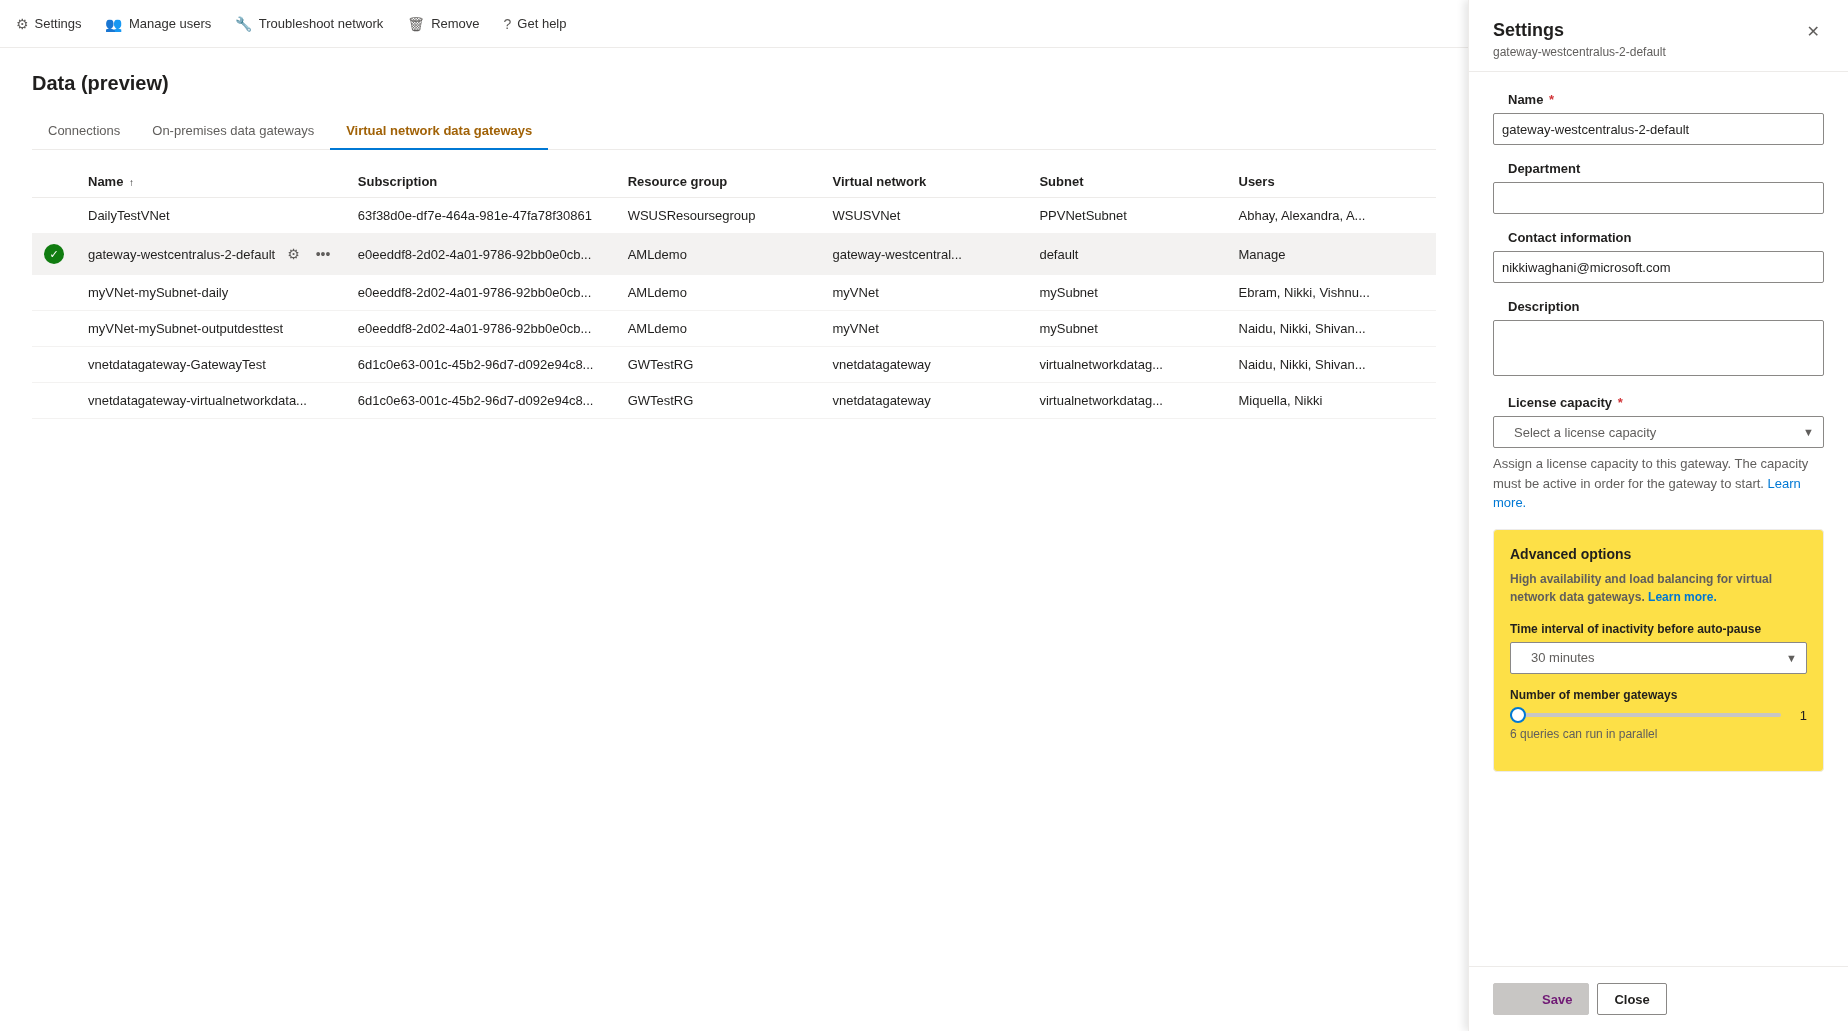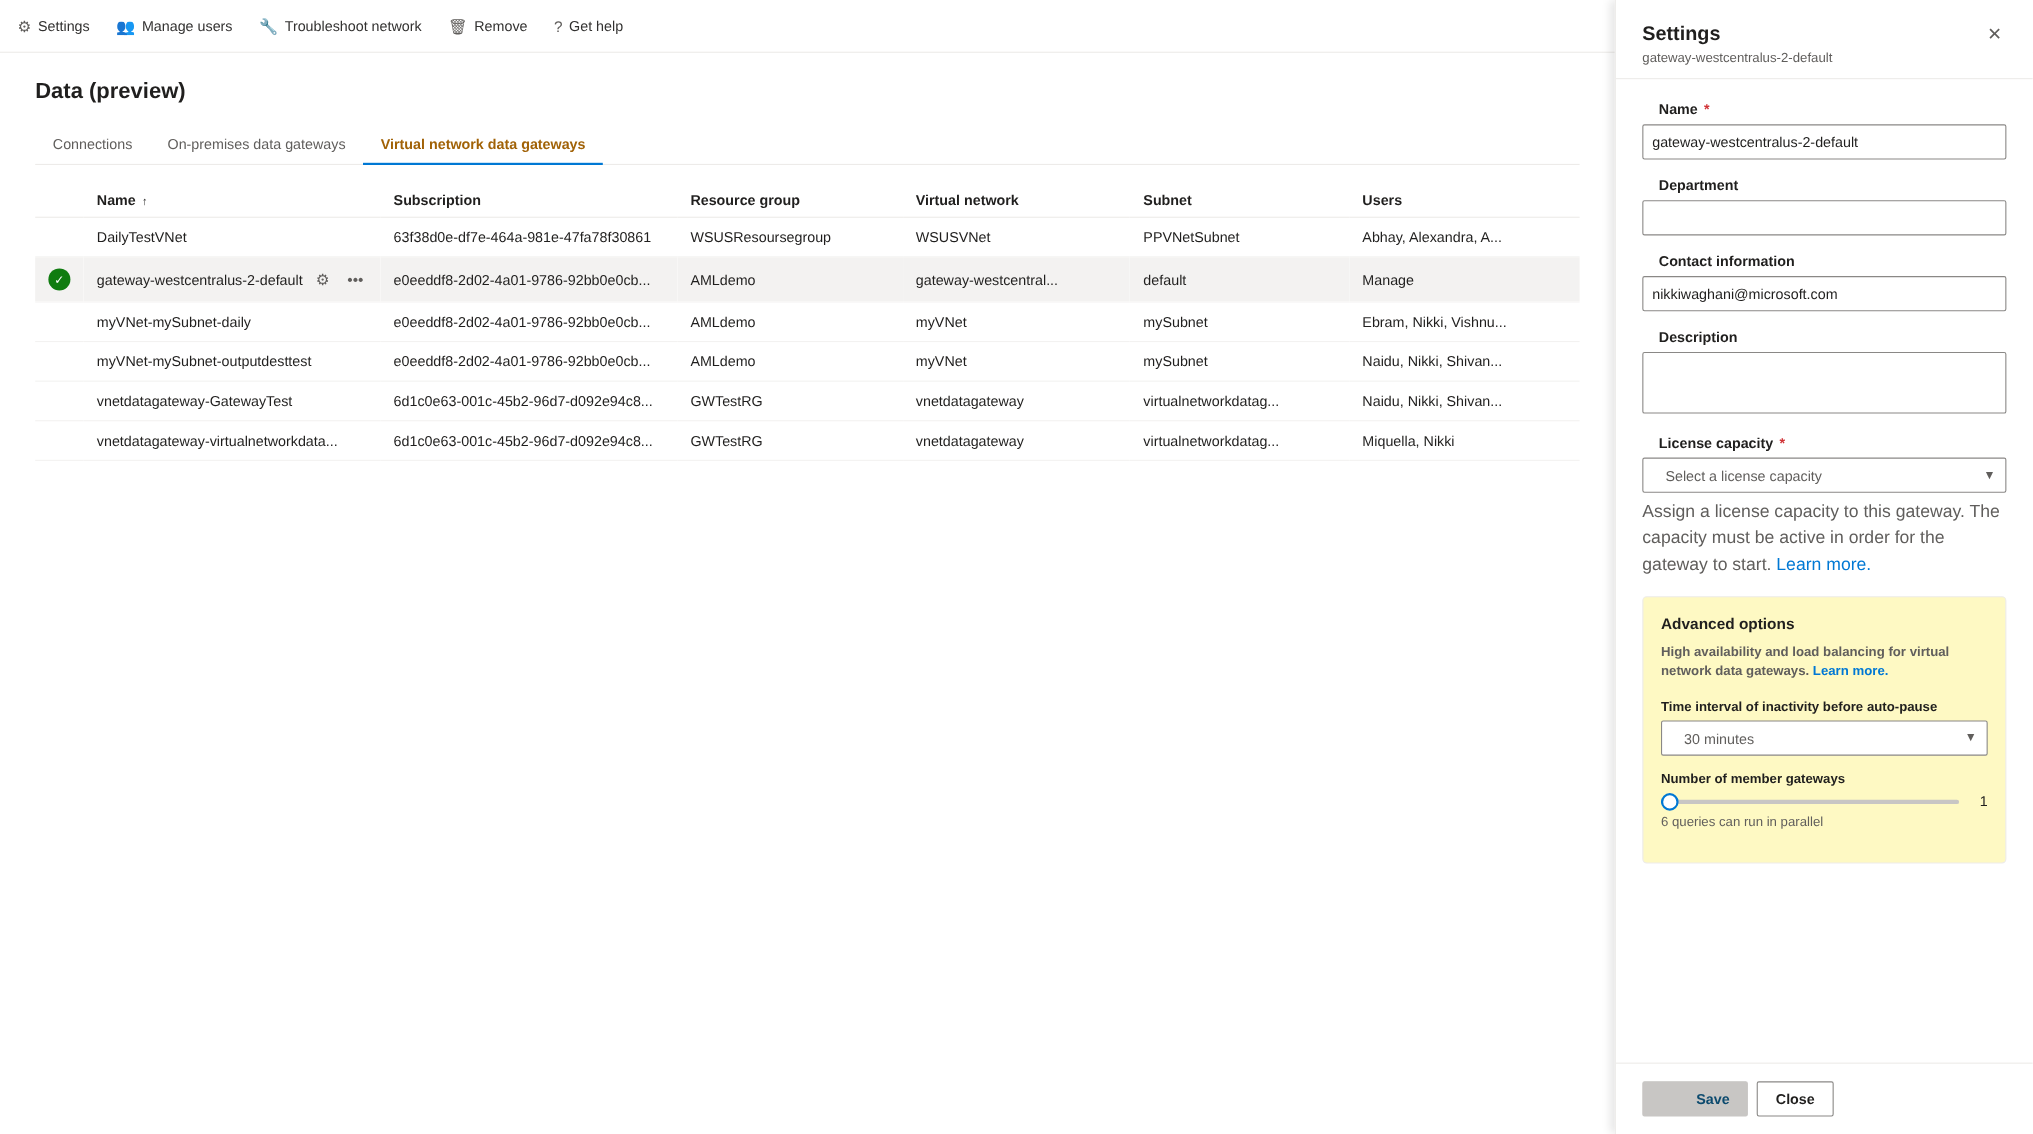--- a/index.html
+++ b/index.html
@@ -229,30 +229,30 @@
       position: absolute;
       right: 10px;
       top: 50%;
       transform: translateY(-50%);
       font-size: 11px;
       color: #605e5c;
       pointer-events: none;
     }
 
     .license-helper {
-      font-size: 16px;
+      font-size: 13px;
       color: #605e5c;
       margin-top: 6px;
       line-height: 1.5;
     }
     .license-helper a { color: #0078d4; text-decoration: none; }
 
     
     .advanced-section {
-      background: #fef9c3;
+      background: #fde047;
       border: 1px solid #edebe9;
       border-radius: 4px;
       padding: 16px;
       margin-top: 8px;
     }
     .advanced-title {
       font-size: 14px;
       font-weight: 600;
       color: #201f1e;
       margin-bottom: 8px;
@@ -325,21 +325,21 @@
       height: 32px;
       padding: 0 16px;
       border-radius: 2px;
       font-size: 13px;
       font-weight: 600;
       cursor: pointer;
       border: 1px solid transparent;
     }
     .btn-primary {
       background: #0078d4;
-      color: #0c4a6e;
+      color: #701a75;
       border-color: #0078d4;
       padding-left: 48px;
     }
     .btn-primary:disabled {
       background: #c8c6c4;
       border-color: #c8c6c4;
       cursor: default;
     }
     .btn-secondary {
       background: #fff;

